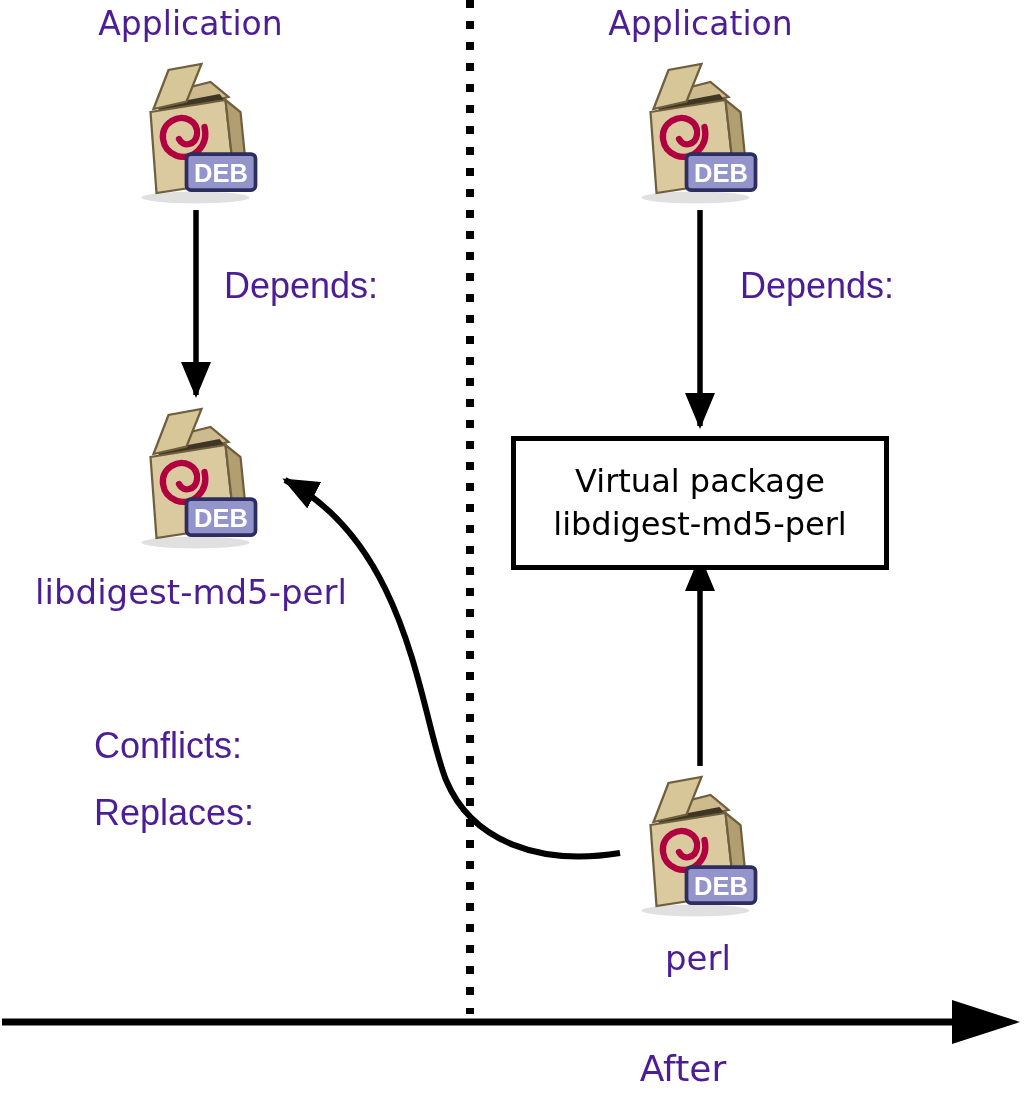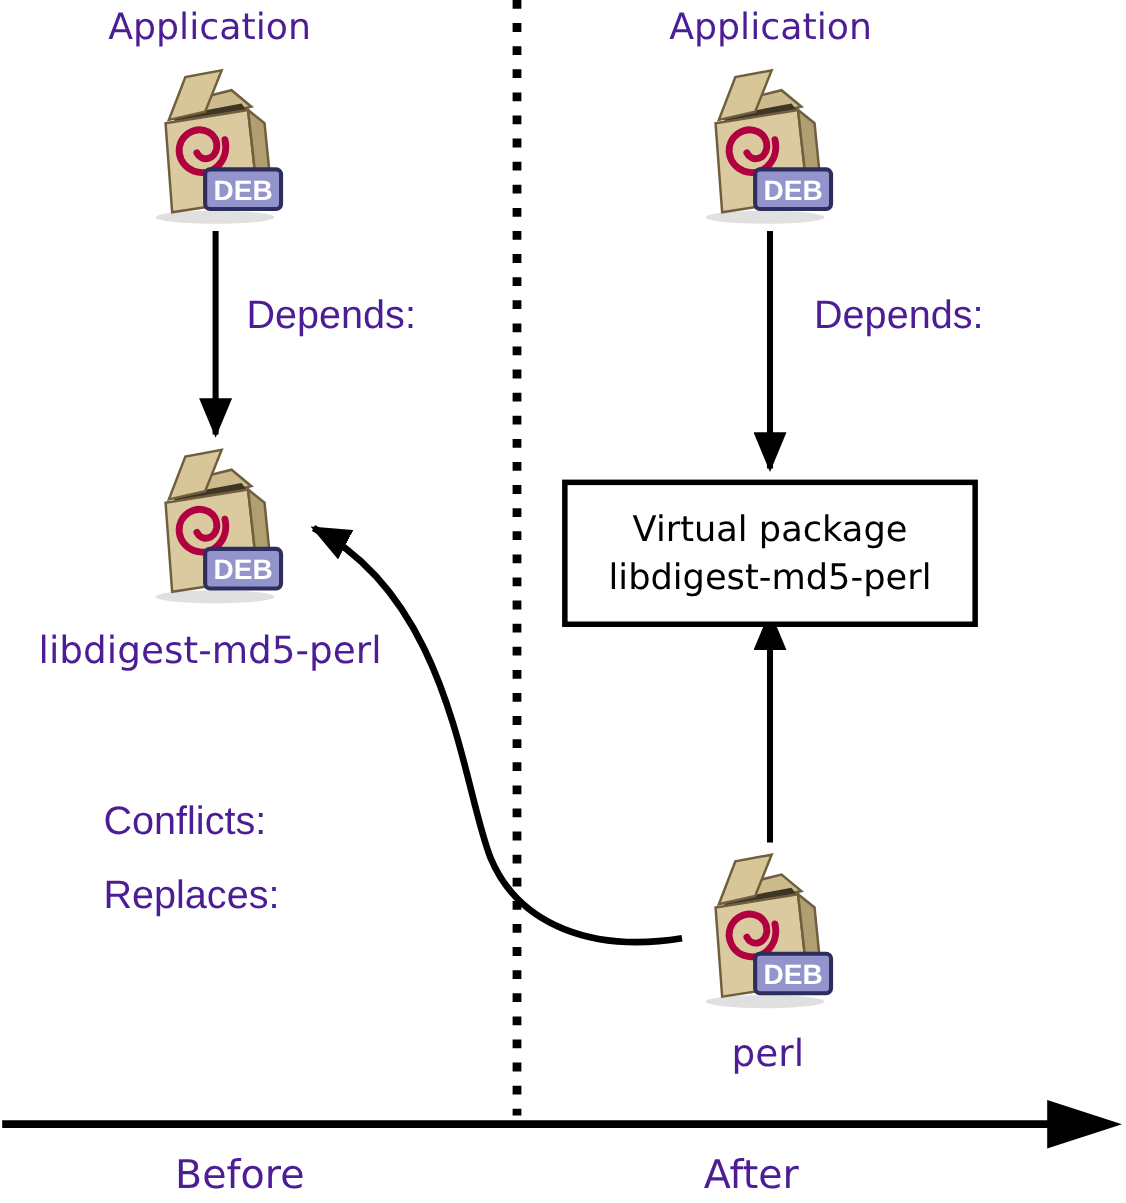--- a/index.html
+++ b/index.html
@@ -90,21 +90,20 @@
   <div class="label sans app-label" style="left:88px;top:4px">Application</div>
 
   <div class="label mono" style="left:224px;top:268px">Depends:</div>
 
   <div class="label sans pkg-label" style="left:10px;top:572px;width:362px">libdigest-md5-perl</div>
 
   <div class="label mono" style="left:94px;top:728px">Conflicts:</div>
 
   <div class="label mono" style="left:94px;top:795px">Replaces:</div>
 
-  <div class="label sans axis-label" style="left:143px;top:1048px">Before</div>
 
   <div class="label sans app-label" style="left:598px;top:4px">Application</div>
 
   <div class="label mono" style="left:740px;top:268px">Depends:</div>
 
   <div id="virtual-box">
     <div>Virtual package</div>
     <div>libdigest-md5-perl</div>
   </div>
 

